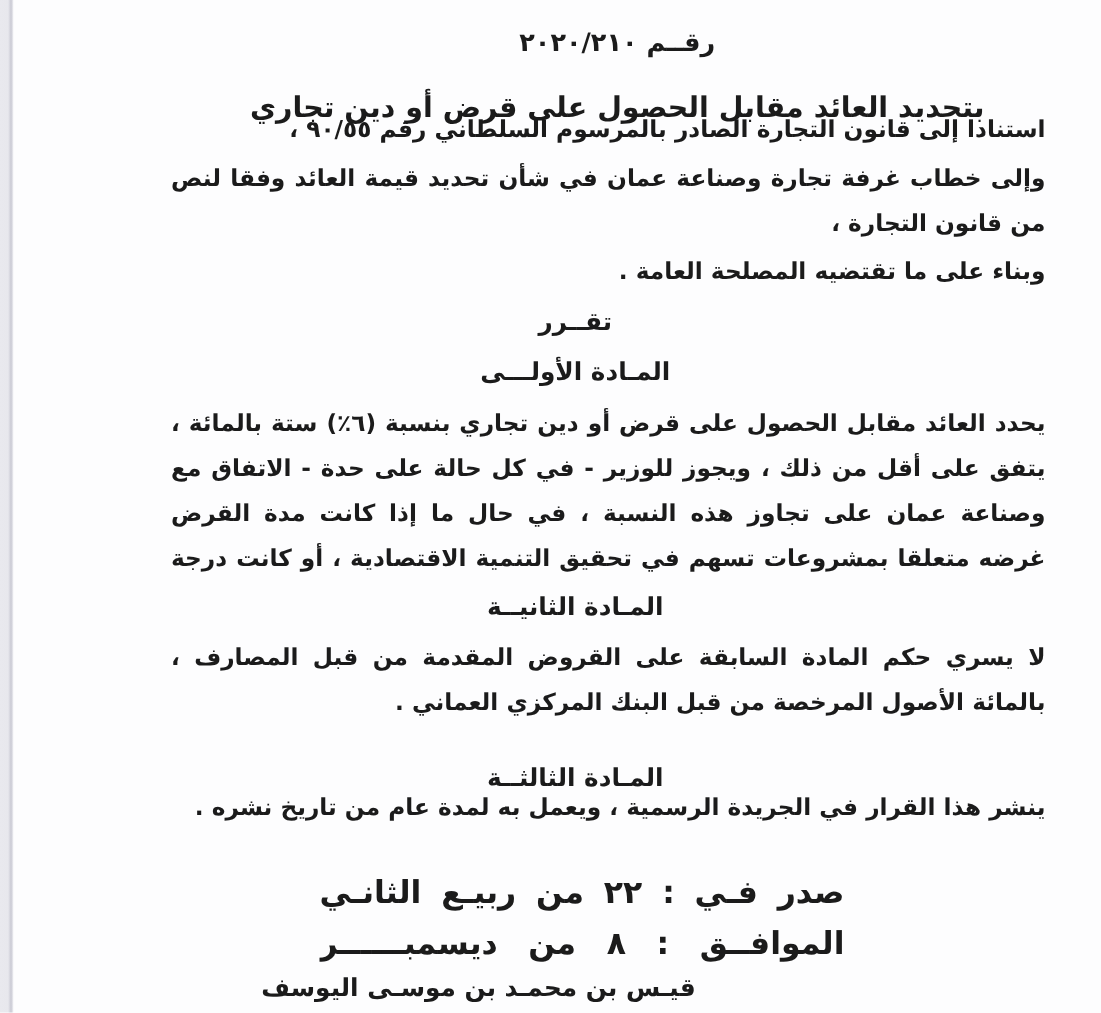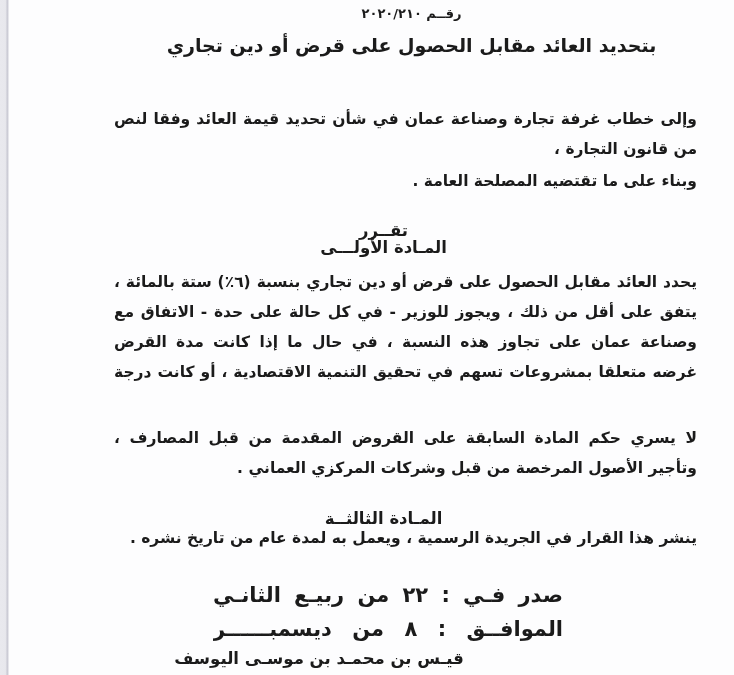--- a/index.html
+++ b/index.html
@@ -27,21 +27,21 @@
   .tline {
     font-size: 15.5px; line-height: 30px; height: 30px;
     overflow: hidden; text-align: right;
   }
   .just { text-align: justify; text-align-last: justify; }
   .head {
     font-size: 16.5px; line-height: 30px; height: 30px;
     text-align: center; transform: translateX(-22px);
   }
   .title-block { top: 0; text-align: center; transform: translateX(6px); }
-  .title-number   { font-size: 13px;   line-height: 28px; margin: 0; }
+  .title-number   { font-size: 17px;   line-height: 28px; margin: 15px; }
   .title-subject  { font-size: 19px; line-height: 28px; margin: 3px 0 0 0; }
   .dates-block { position: absolute; top: 578px; right: 134px; width: 350px; }
   .date-line {
     font-size: 21px; line-height: 34px; height: 34px; margin: 0;
     overflow: hidden; text-align: justify; text-align-last: justify;
   }
   .signature {
     position: absolute; top: 645px; left: 40px; width: 330px;
     font-size: 16.5px; line-height: 28px; text-align: center; margin: 0;
   }
@@ -51,34 +51,36 @@
 
 <div class="scan-edge"></div>
 
 <div class="frame">
 
   <header class="abs title-block">
     <div class="title-number">رقــم ٢٠٢٠/٢١٠</div>
     <div class="title-subject">بتحديد العائد مقابل الحصول على قرض أو دين تجاري</div>
   </header>
 
+  <p class="abs tline" style="top:71px">استنادا إلى قانون التجارة الصادر بالمرسوم السلطاني رقم ٩٠/٥٥ ،</p>
   <p class="abs tline just" style="top:104px">وإلى خطاب غرفة تجارة وصناعة عمان في شأن تحديد قيمة العائد وفقا لنص المادة (٨٠)</p>
   <p class="abs tline" style="top:134px">من قانون التجارة ،</p>
   <p class="abs tline" style="top:166px">وبناء على ما تقتضيه المصلحة العامة .</p>
 
-  <h2 class="abs head" style="top:216px">تقــرر</h2>
+  <h2 class="abs head" style="top:200px">تقــرر</h2>
 
   <h3 class="abs head" style="top:233px">المـادة الأولـــى</h3>
   <p class="abs tline just" style="top:267px">يحدد العائد مقابل الحصول على قرض أو دين تجاري بنسبة (٦٪) ستة بالمائة ، ما لم</p>
   <p class="abs tline just" style="top:297px">يتفق على أقل من ذلك ، ويجوز للوزير - في كل حالة على حدة - الاتفاق مع غرفة تجارة</p>
   <p class="abs tline just" style="top:327px">وصناعة عمان على تجاوز هذه النسبة ، في حال ما إذا كانت مدة القرض طويلة ، أو كان</p>
   <p class="abs tline just" style="top:357px">غرضه متعلقا بمشروعات تسهم في تحقيق التنمية الاقتصادية ، أو كانت درجة المخاطرة عالية .</p>
 
+  <h3 class="abs head" style="top:390px">المـادة الثانيــة</h3>
   <p class="abs tline just" style="top:423px">لا يسري حكم المادة السابقة على القروض المقدمة من قبل المصارف ، وشركات التمويل ،</p>
-  <p class="abs tline" style="top:453px">وتأجير الأصول المرخصة من قبل وشركات المركزي العماني .</p>
+  <p class="abs tline" style="top:453px">بالمائة الأصول المرخصة من قبل البنك المركزي العماني .</p>
 
   <h3 class="abs head" style="top:504px">المـادة الثالثــة</h3>
   <p class="abs tline" style="top:523px">ينشر هذا القرار في الجريدة الرسمية ، ويعمل به لمدة عام من تاريخ نشره .</p>
 
   <footer>
     <div class="dates-block">
       <p class="date-line">صدر فـي : ٢٢ من ربيـع الثانـي ١٤٤٢هـ</p>
       <p class="date-line">الموافــق : ٨ من ديسمبــــــر ٢٠٢٠م</p>
     </div>
     <p class="signature">قيـس بن محمـد بن موسـى اليوسف</p>

